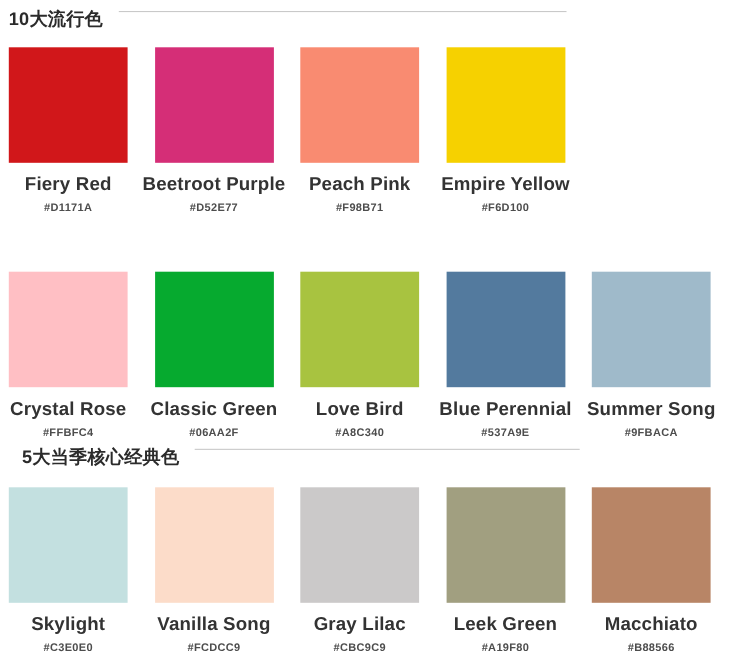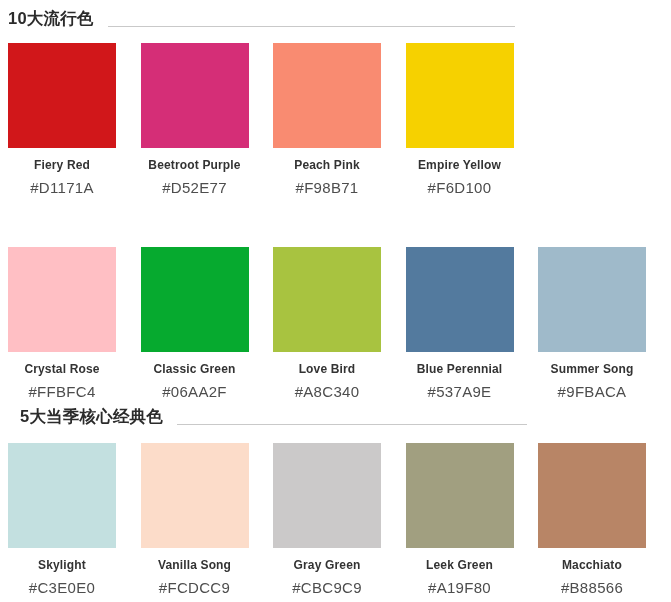--- a/index.html
+++ b/index.html
@@ -18,21 +18,21 @@
   .page {
     position: relative;
     width: 671px;
     height: 602px;
     box-sizing: border-box;
   }
 
   
   .section-header {
     display: flex;
-    align-items: flex-end;
+    align-items: flex-start;
     padding: 0 23px 0 8px;
     box-sizing: border-box;
     width: 538px;
   }
   .section-title {
     font-size: 16.5px;
     font-weight: bold;
     color: #2b2b2b;
     white-space: nowrap;
     letter-spacing: 0.2px;
@@ -61,31 +61,31 @@
   }
   .swatch-cell:last-child { margin-right: 0; }
 
   .swatch-chip {
     width: 108px;
     height: 105px;
     display: block;
   }
   .swatch-name {
     margin-top: 11px;
-    font-size: 12px;
+    font-size: 17px;
     font-weight: bold;
     color: #333333;
     letter-spacing: 0.15px;
     line-height: 1;
     white-space: nowrap;
   }
   .swatch-hex {
     margin-top: 9px;
-    font-size: 15px;
-    font-weight: normal;
+    font-size: 10px;
+    font-weight: bold;
     color: #4d4d4d;
     letter-spacing: 0.3px;
     text-align: center;
     line-height: 1;
     white-space: nowrap;
   }
 
   
   .sec1-header { position: absolute; left: 0; top: 10px; }
   .row-1 { position: absolute; left: 0; top: 43px; }
@@ -165,21 +165,21 @@
       <span class="swatch-name">Skylight</span>
       <span class="swatch-hex">#C3E0E0</span>
     </div>
     <div class="swatch-cell">
       <span class="swatch-chip" style="background:#FCDCC9;"></span>
       <span class="swatch-name">Vanilla Song</span>
       <span class="swatch-hex">#FCDCC9</span>
     </div>
     <div class="swatch-cell">
       <span class="swatch-chip" style="background:#CBC9C9;"></span>
-      <span class="swatch-name">Gray Green</span>
+      <span class="swatch-name">Gray Lilac</span>
       <span class="swatch-hex">#CBC9C9</span>
     </div>
     <div class="swatch-cell">
       <span class="swatch-chip" style="background:#A19F80;"></span>
       <span class="swatch-name">Leek Green</span>
       <span class="swatch-hex">#A19F80</span>
     </div>
     <div class="swatch-cell">
       <span class="swatch-chip" style="background:#B88566;"></span>
       <span class="swatch-name">Macchiato</span>

